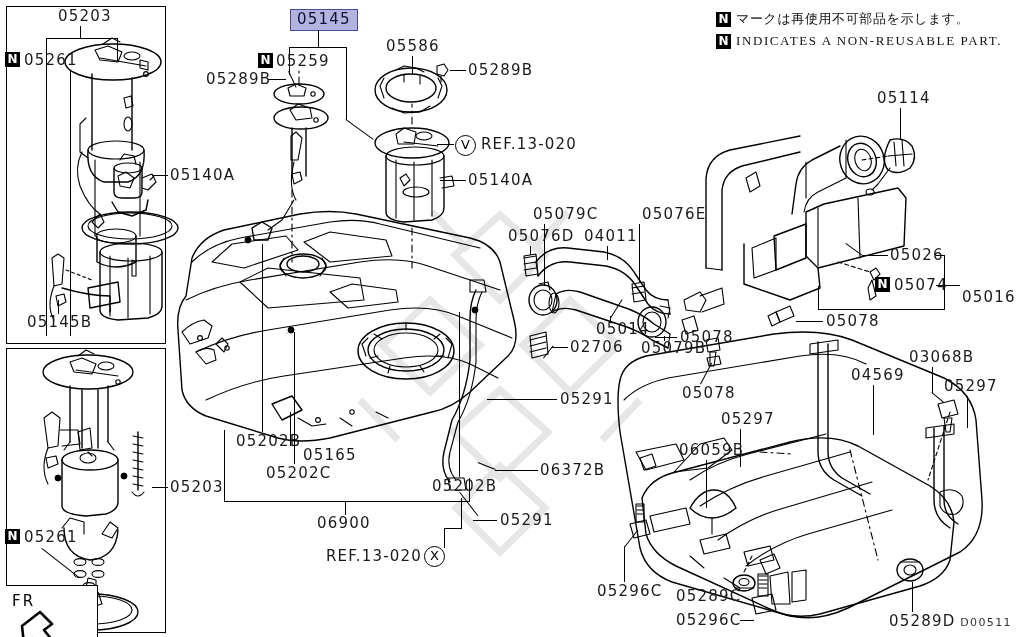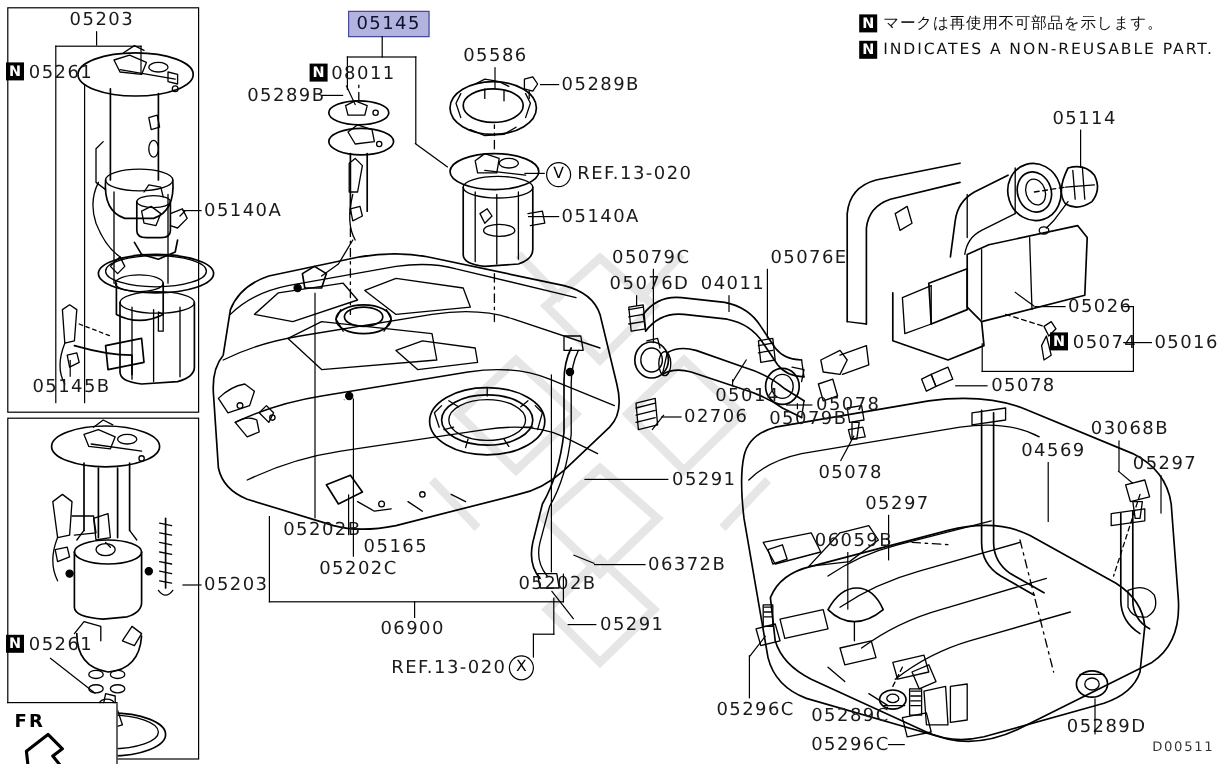--- a/index.html
+++ b/index.html
@@ -44,25 +44,25 @@
   .wm{fill:none;stroke:#e6e6e6;stroke-width:7;}
   .dash{stroke-dasharray:7 4 2 4;}
   .dash2{stroke-dasharray:4 3;}
 
   
   #legend{position:absolute;left:716px;top:8px;}
   .legrow{display:flex;align-items:center;height:22px;}
   .legrow .nb{position:relative;width:15px;height:15px;background:#000;color:#fff;
               font-size:12px;font-weight:bold;line-height:15px;text-align:center;margin-right:5px;}
   .legtxt{font-size:13px;letter-spacing:.6px;color:#111;white-space:nowrap;}
-  .legtxt.en{letter-spacing:1.6px;font-size:13px;}
+  .legtxt.en{letter-spacing:1.6px;font-size:13px;font-family:Liberation Serif, serif;}
 
   
   #frwrap{position:absolute;left:8px;top:592px;}
-  #frtxt{position:absolute;left:4px;top:0px;font-size:15px;letter-spacing:2px;font-weight:bold;color:#000;}
+  #frtxt{position:absolute;left:4px;top:0px;font-size:15px;letter-spacing:2px;font-weight:normal;color:#000;}
 
   #diagcode{position:absolute;right:12px;bottom:8px;font-size:11px;
             letter-spacing:1.4px;color:#333;}
 </style>
 </head>
 <body>
 
 <div id="stage">
 
   <svg class="art">
@@ -412,21 +412,21 @@
   </div>
 
   <div class="hl" style="left:290px;top:9px;">05145</div>
   <div class="ln vln" style="left:318px;top:30px;height:18px;"></div>
   <div class="ln hln" style="left:289px;top:47px;width:58px;"></div>
   <div class="ln vln" style="left:289px;top:47px;height:28px;"></div>
   <div class="ln vln" style="left:346px;top:47px;height:73px;"></div>
   <div class="dln" style="left:346px;top:119px;width:34px;transform:rotate(36deg);"></div>
 
   <div class="nbadge" style="left:258px;top:53px;">N</div>
-  <div class="lbl" style="left:276px;top:54px;">08011</div>
+  <div class="lbl" style="left:276px;top:54px;">05259</div>
   <div class="dln" style="left:289px;top:71px;width:18px;transform:rotate(65deg);"></div>
 
   <div class="lbl" style="left:206px;top:72px;">05289B</div>
   <div class="ln hln" style="left:268px;top:79px;width:18px;"></div>
 
   <div class="lbl" style="left:386px;top:39px;">05586</div>
   <div class="ln vln" style="left:412px;top:56px;height:18px;"></div>
 
   <div class="lbl" style="left:468px;top:63px;">05289B</div>
   <div class="ln hln" style="left:450px;top:70px;width:16px;"></div>
@@ -490,21 +490,21 @@
   <div class="ln hln" style="left:495px;top:470px;width:43px;"></div>
   <div class="dln" style="left:478px;top:462px;width:19px;transform:rotate(22deg);"></div>
 
   <div class="lbl" style="left:560px;top:392px;">05291</div>
   <div class="ln hln" style="left:487px;top:399px;width:70px;"></div>
 
   <div class="lbl" style="left:500px;top:513px;">05291</div>
   <div class="ln hln" style="left:473px;top:520px;width:24px;"></div>
   <div class="dln" style="left:460px;top:492px;width:30px;transform:rotate(52deg);"></div>
 
-  <div class="lbl" style="left:510px;top:207px;">05079C</div>
+  <div class="lbl" style="left:533px;top:207px;">05079C</div>
   <div class="ln vln" style="left:544px;top:224px;height:62px;"></div>
 
   <div class="lbl" style="left:508px;top:229px;">05076D</div>
   <div class="ln vln" style="left:530px;top:246px;height:9px;"></div>
 
   <div class="lbl" style="left:584px;top:229px;">04011</div>
   <div class="ln vln" style="left:607px;top:246px;height:14px;"></div>
 
   <div class="lbl" style="left:642px;top:207px;">05076E</div>
   <div class="ln vln" style="left:639px;top:224px;height:58px;"></div>
@@ -523,21 +523,21 @@
   <div class="lbl" style="left:877px;top:91px;">05114</div>
   <div class="ln vln" style="left:900px;top:108px;height:32px;"></div>
 
   <div class="lbl" style="left:890px;top:248px;">05026</div>
   <div class="ln hln" style="left:862px;top:255px;width:26px;"></div>
   <div class="dln" style="left:846px;top:243px;width:20px;transform:rotate(36deg);"></div>
 
   <div class="nbadge" style="left:875px;top:277px;">N</div>
   <div class="lbl" style="left:894px;top:278px;">05074</div>
 
-  <div class="lbl" style="left:962px;top:278px;">05016</div>
+  <div class="lbl" style="left:962px;top:290px;">05016</div>
   <div class="ln hln" style="left:944px;top:285px;width:16px;"></div>
   <div class="ln vln" style="left:944px;top:255px;height:55px;"></div>
   <div class="ln hln" style="left:936px;top:255px;width:9px;"></div>
   <div class="ln hln" style="left:936px;top:285px;width:9px;"></div>
   <div class="ln hln" style="left:818px;top:309px;width:127px;"></div>
   <div class="ln vln" style="left:818px;top:286px;height:24px;"></div>
 
   <div class="lbl" style="left:826px;top:314px;">05078</div>
   <div class="ln hln" style="left:796px;top:321px;width:27px;"></div>
 
@@ -578,21 +578,21 @@
   <div class="ln hln" style="left:733px;top:589px;width:0px;"></div>
   <div class="ln hln" style="left:734px;top:589px;width:0px;"></div>
   <div class="ln hln" style="left:735px;top:582px;width:0px;"></div>
   <div class="ln hln" style="left:736px;top:582px;width:0px;"></div>
   <div class="ln hln" style="left:737px;top:582px;width:0px;"></div>
   <div class="ln hln" style="left:735px;top:583px;width:0px;"></div>
 
   <div class="lbl" style="left:676px;top:613px;">05296C</div>
   <div class="ln hln" style="left:740px;top:620px;width:14px;"></div>
 
-  <div class="lbl" style="left:889px;top:598px;">05289D</div>
+  <div class="lbl" style="left:889px;top:614px;">05289D</div>
   <div class="ln vln" style="left:912px;top:582px;height:30px;"></div>
 
   <div id="frwrap">
     <div id="frtxt">FR</div>
     <svg width="60" height="46" style="position:absolute;left:0;top:16px;">
       <path d="M32 4 L44 16 L36 22 L44 32 L32 40 L24 30 L16 36 L14 18 Z" fill="#fff" stroke="#000" stroke-width="2.6" stroke-linejoin="round"></path>
     </svg>
   </div>
 
   <div id="diagcode">D00511</div>

